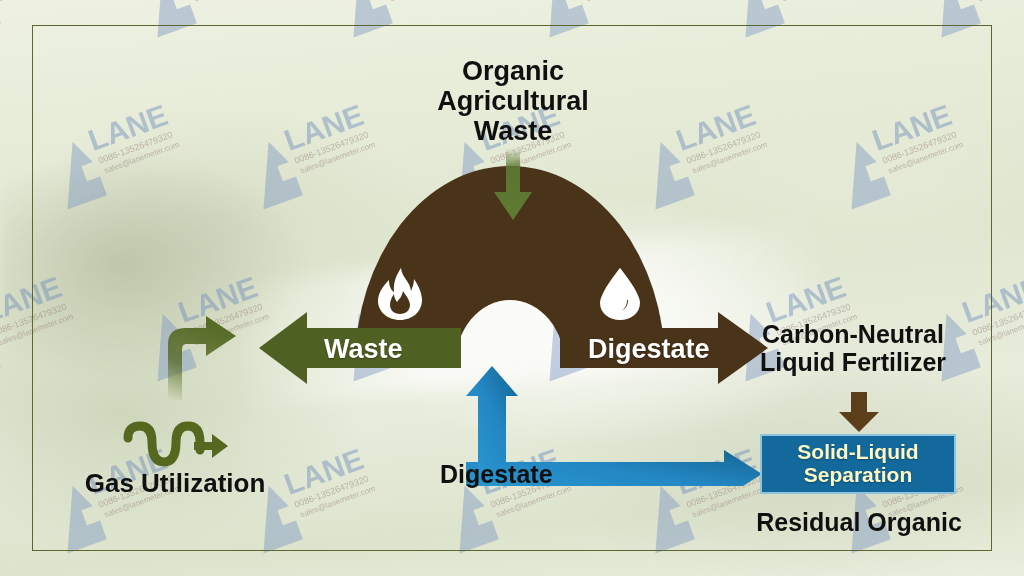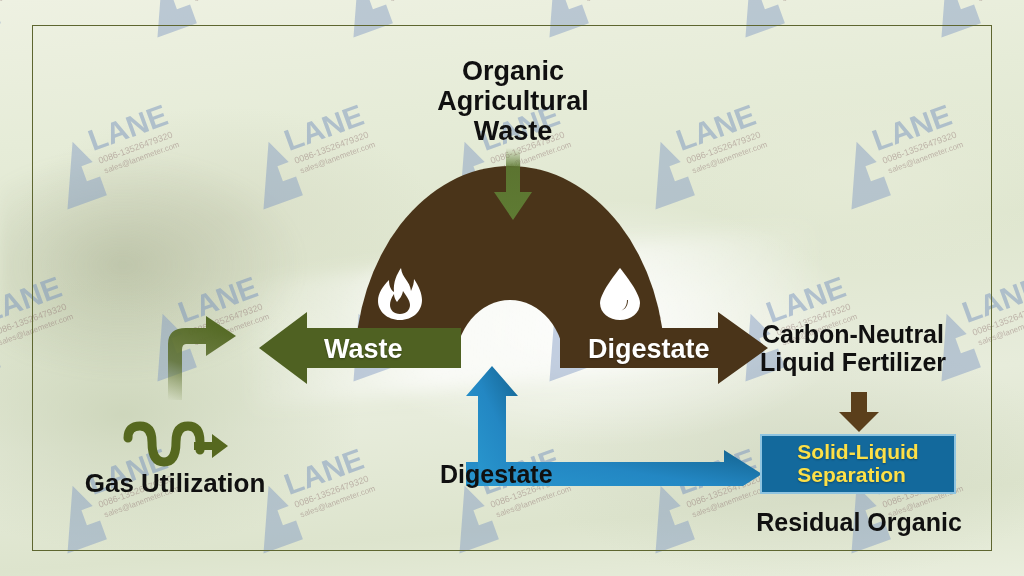--- a/index.html
+++ b/index.html
@@ -44,22 +44,22 @@
   .band{position:absolute;}
   .band-label{position:absolute;color:#fff;font-weight:bold;
     text-shadow:0 1px 2px rgba(0,0,0,.35);white-space:nowrap;}
 
   .dark-label{position:absolute;color:#101010;font-weight:bold;text-align:center;
     line-height:1.12;white-space:pre-line;}
 
   .sep-box{position:absolute;left:760px;top:434px;width:196px;height:60px;
     background:#13699c;border:2px solid #8fc4e0;box-sizing:border-box;
     display:flex;align-items:center;justify-content:center;}
-  .sep-box span{color:#fde047;font-weight:bold;font-size:21px;line-height:1.08;
-    text-align:left;white-space:pre-line;text-shadow:0 1px 2px rgba(0,0,0,.3);}
+  .sep-box span{color:#fef9c3;font-weight:bold;font-size:21px;line-height:1.08;
+    text-align:center;white-space:pre-line;text-shadow:0 1px 2px rgba(0,0,0,.3);}
 
   .icon-wrap{position:absolute;}
 </style>
 </head>
 <body>
 
 <div id="stage">
 
   <div class="bg"></div>
   <div class="bg-dark"></div>

